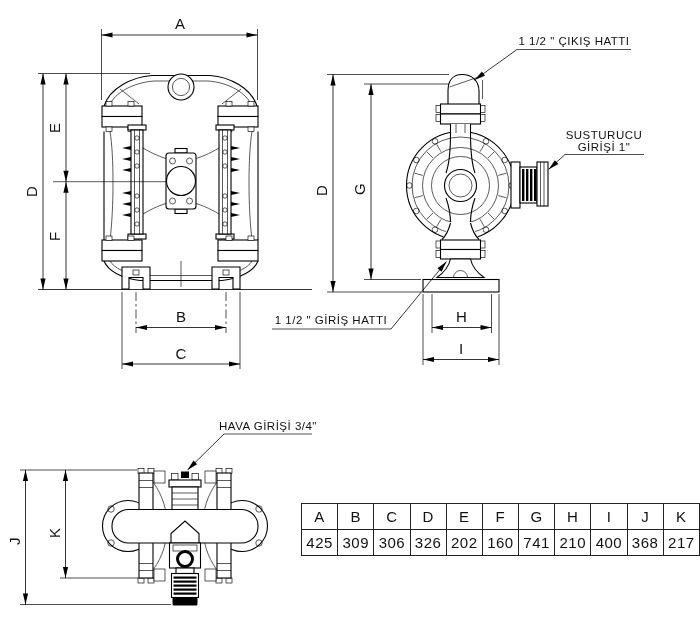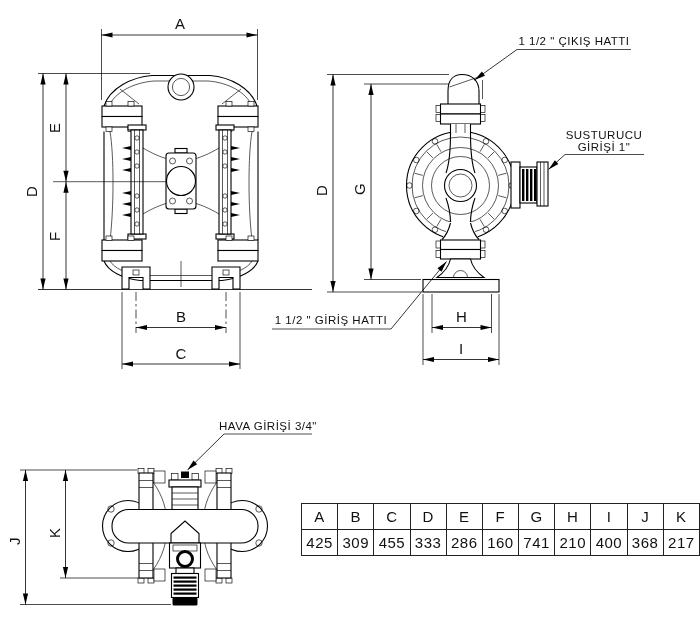--- a/index.html
+++ b/index.html
@@ -358,23 +358,23 @@
     <td>F</td>
     <td>G</td>
     <td>H</td>
     <td>I</td>
     <td>J</td>
     <td>K</td>
   </tr>
   <tr>
     <td>425</td>
     <td>309</td>
-    <td>455</td>
-    <td>333</td>
-    <td>286</td>
+    <td>306</td>
+    <td>326</td>
+    <td>202</td>
     <td>160</td>
     <td>741</td>
     <td>210</td>
     <td>400</td>
     <td>368</td>
     <td>217</td>
   </tr>
 </tbody>
     </table>
 </div>

